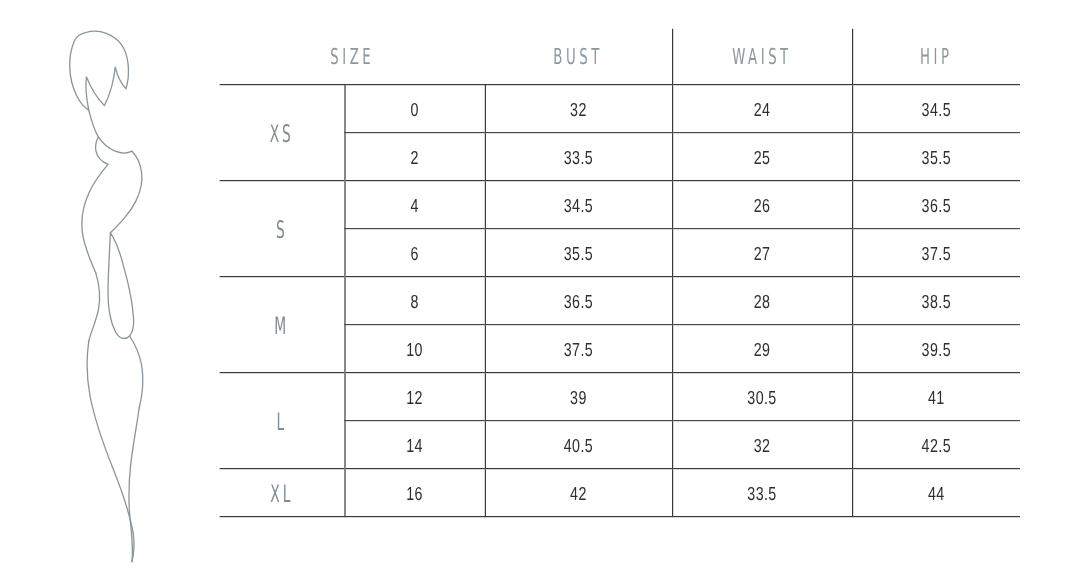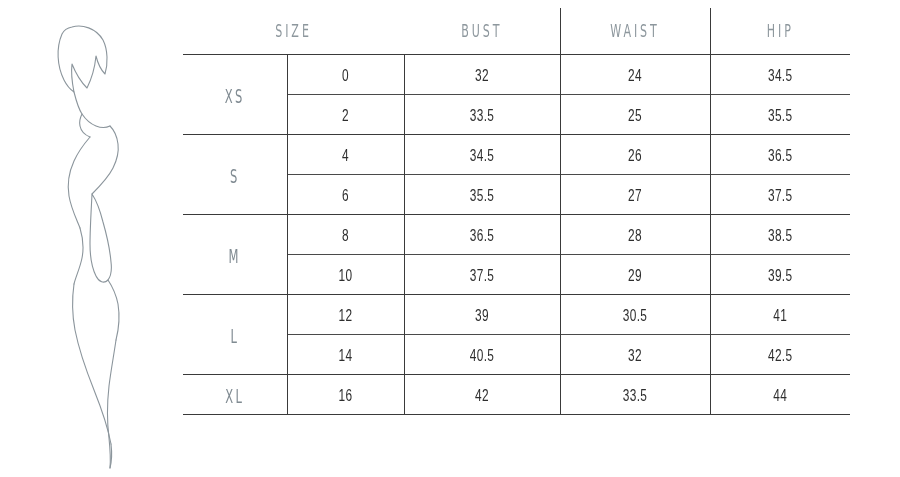--- a/index.html
+++ b/index.html
@@ -21,21 +21,21 @@
     left: 38px;
     top: 18px;
     width: 140px;
     height: 460px;
   }
 
   
   #size-chart {
     position: absolute;
     left: 183px;
-    top: 8px;
+    top: 24px;
     width: 667px;
     height: 421px;
   }
 
   table.chart {
     border-collapse: collapse;
     width: 667px;
     table-layout: fixed;
   }
 

